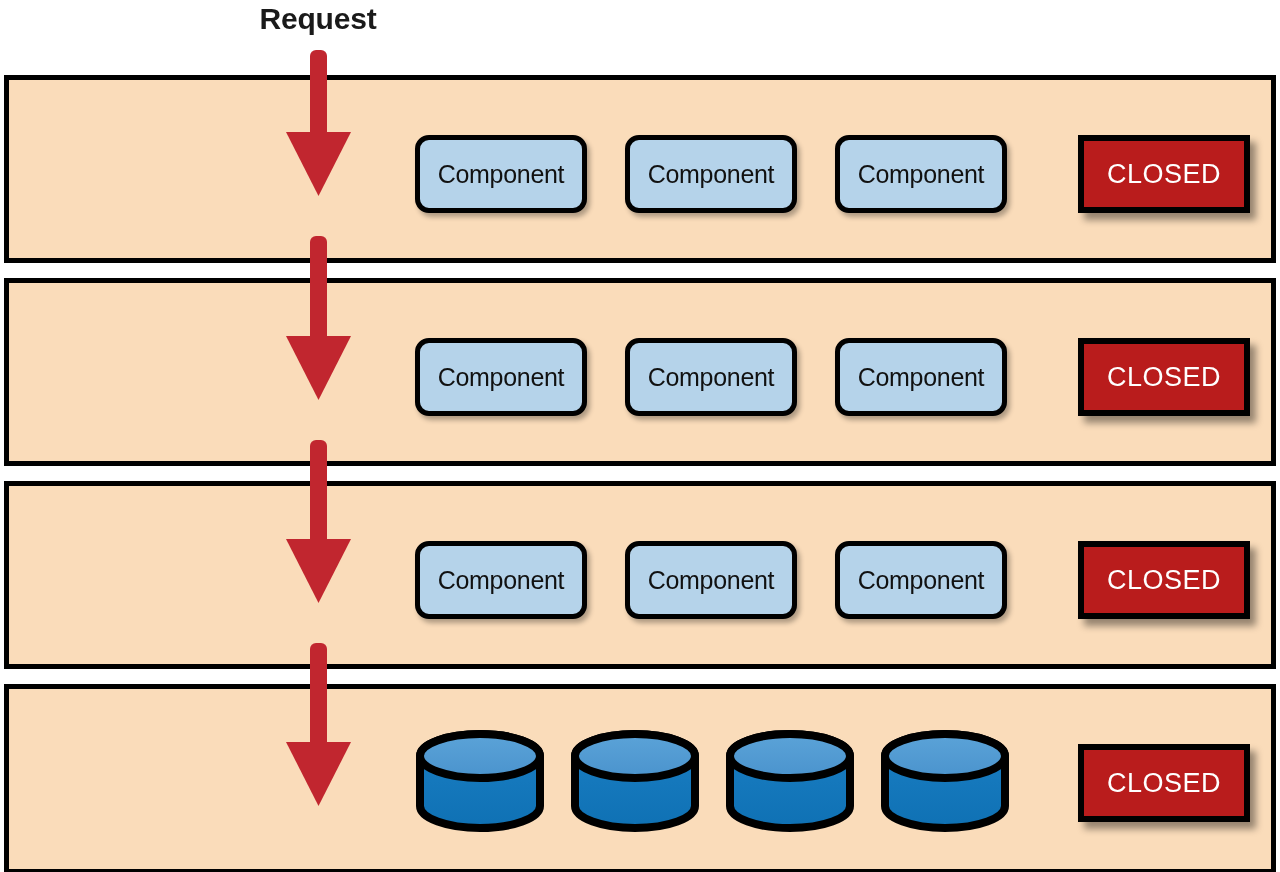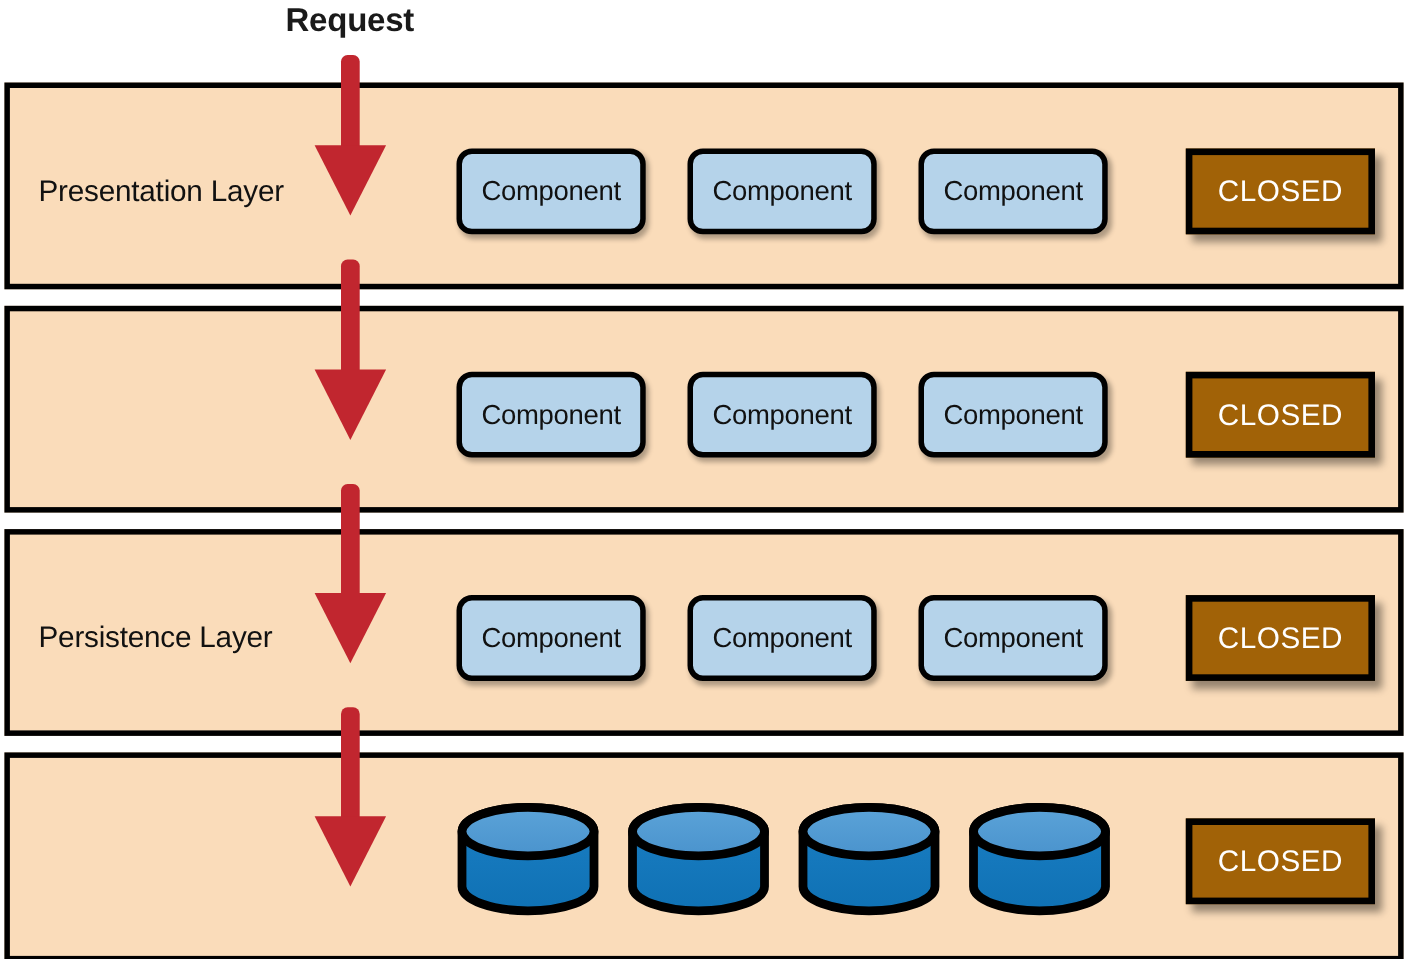--- a/index.html
+++ b/index.html
@@ -79,21 +79,21 @@
     box-shadow: 3px 4px 5px rgba(0,0,0,0.30);
     letter-spacing: -0.3px;
   }
 
   
   .closed-box {
     position: absolute;
     width: 172px;
     height: 78px;
     box-sizing: border-box;
-    background: #a16207;
+    background: #b91c1c;
     border: 6px solid #000000;
     display: flex;
     align-items: center;
     justify-content: center;
     font-size: 27px;
     font-family: "Liberation Sans Narrow", "Liberation Sans", sans-serif;
     font-stretch: condensed;
     color: #ffffff;
     letter-spacing: 0.5px;
     box-shadow: 6px 7px 7px rgba(0,0,0,0.40);
@@ -118,40 +118,38 @@
   }
 </style>
 </head>
 <body>
 
 <div id="diagram">
 
   <div class="request-label">Request</div>
 
   <div class="layer" style="top:75px; height:188px;">
-    <div class="layer-title" style="top:94px;">Presentation Layer</div>
 
     <div class="component" style="left:406px; top:55px;">Component</div>
     <div class="component" style="left:616px; top:55px;">Component</div>
     <div class="component" style="left:826px; top:55px;">Component</div>
 
     <div class="closed-box" style="left:1069px; top:55px;">CLOSED</div>
   </div>
 
   <div class="layer" style="top:278px; height:188px;">
 
     <div class="component" style="left:406px; top:55px;">Component</div>
     <div class="component" style="left:616px; top:55px;">Component</div>
     <div class="component" style="left:826px; top:55px;">Component</div>
 
     <div class="closed-box" style="left:1069px; top:55px;">CLOSED</div>
   </div>
 
   <div class="layer" style="top:481px; height:188px;">
-    <div class="layer-title" style="top:94px;">Persistence Layer</div>
 
     <div class="component" style="left:406px; top:55px;">Component</div>
     <div class="component" style="left:616px; top:55px;">Component</div>
     <div class="component" style="left:826px; top:55px;">Component</div>
 
     <div class="closed-box" style="left:1069px; top:55px;">CLOSED</div>
   </div>
 
   <div class="layer" style="top:684px; height:190px;">
 

